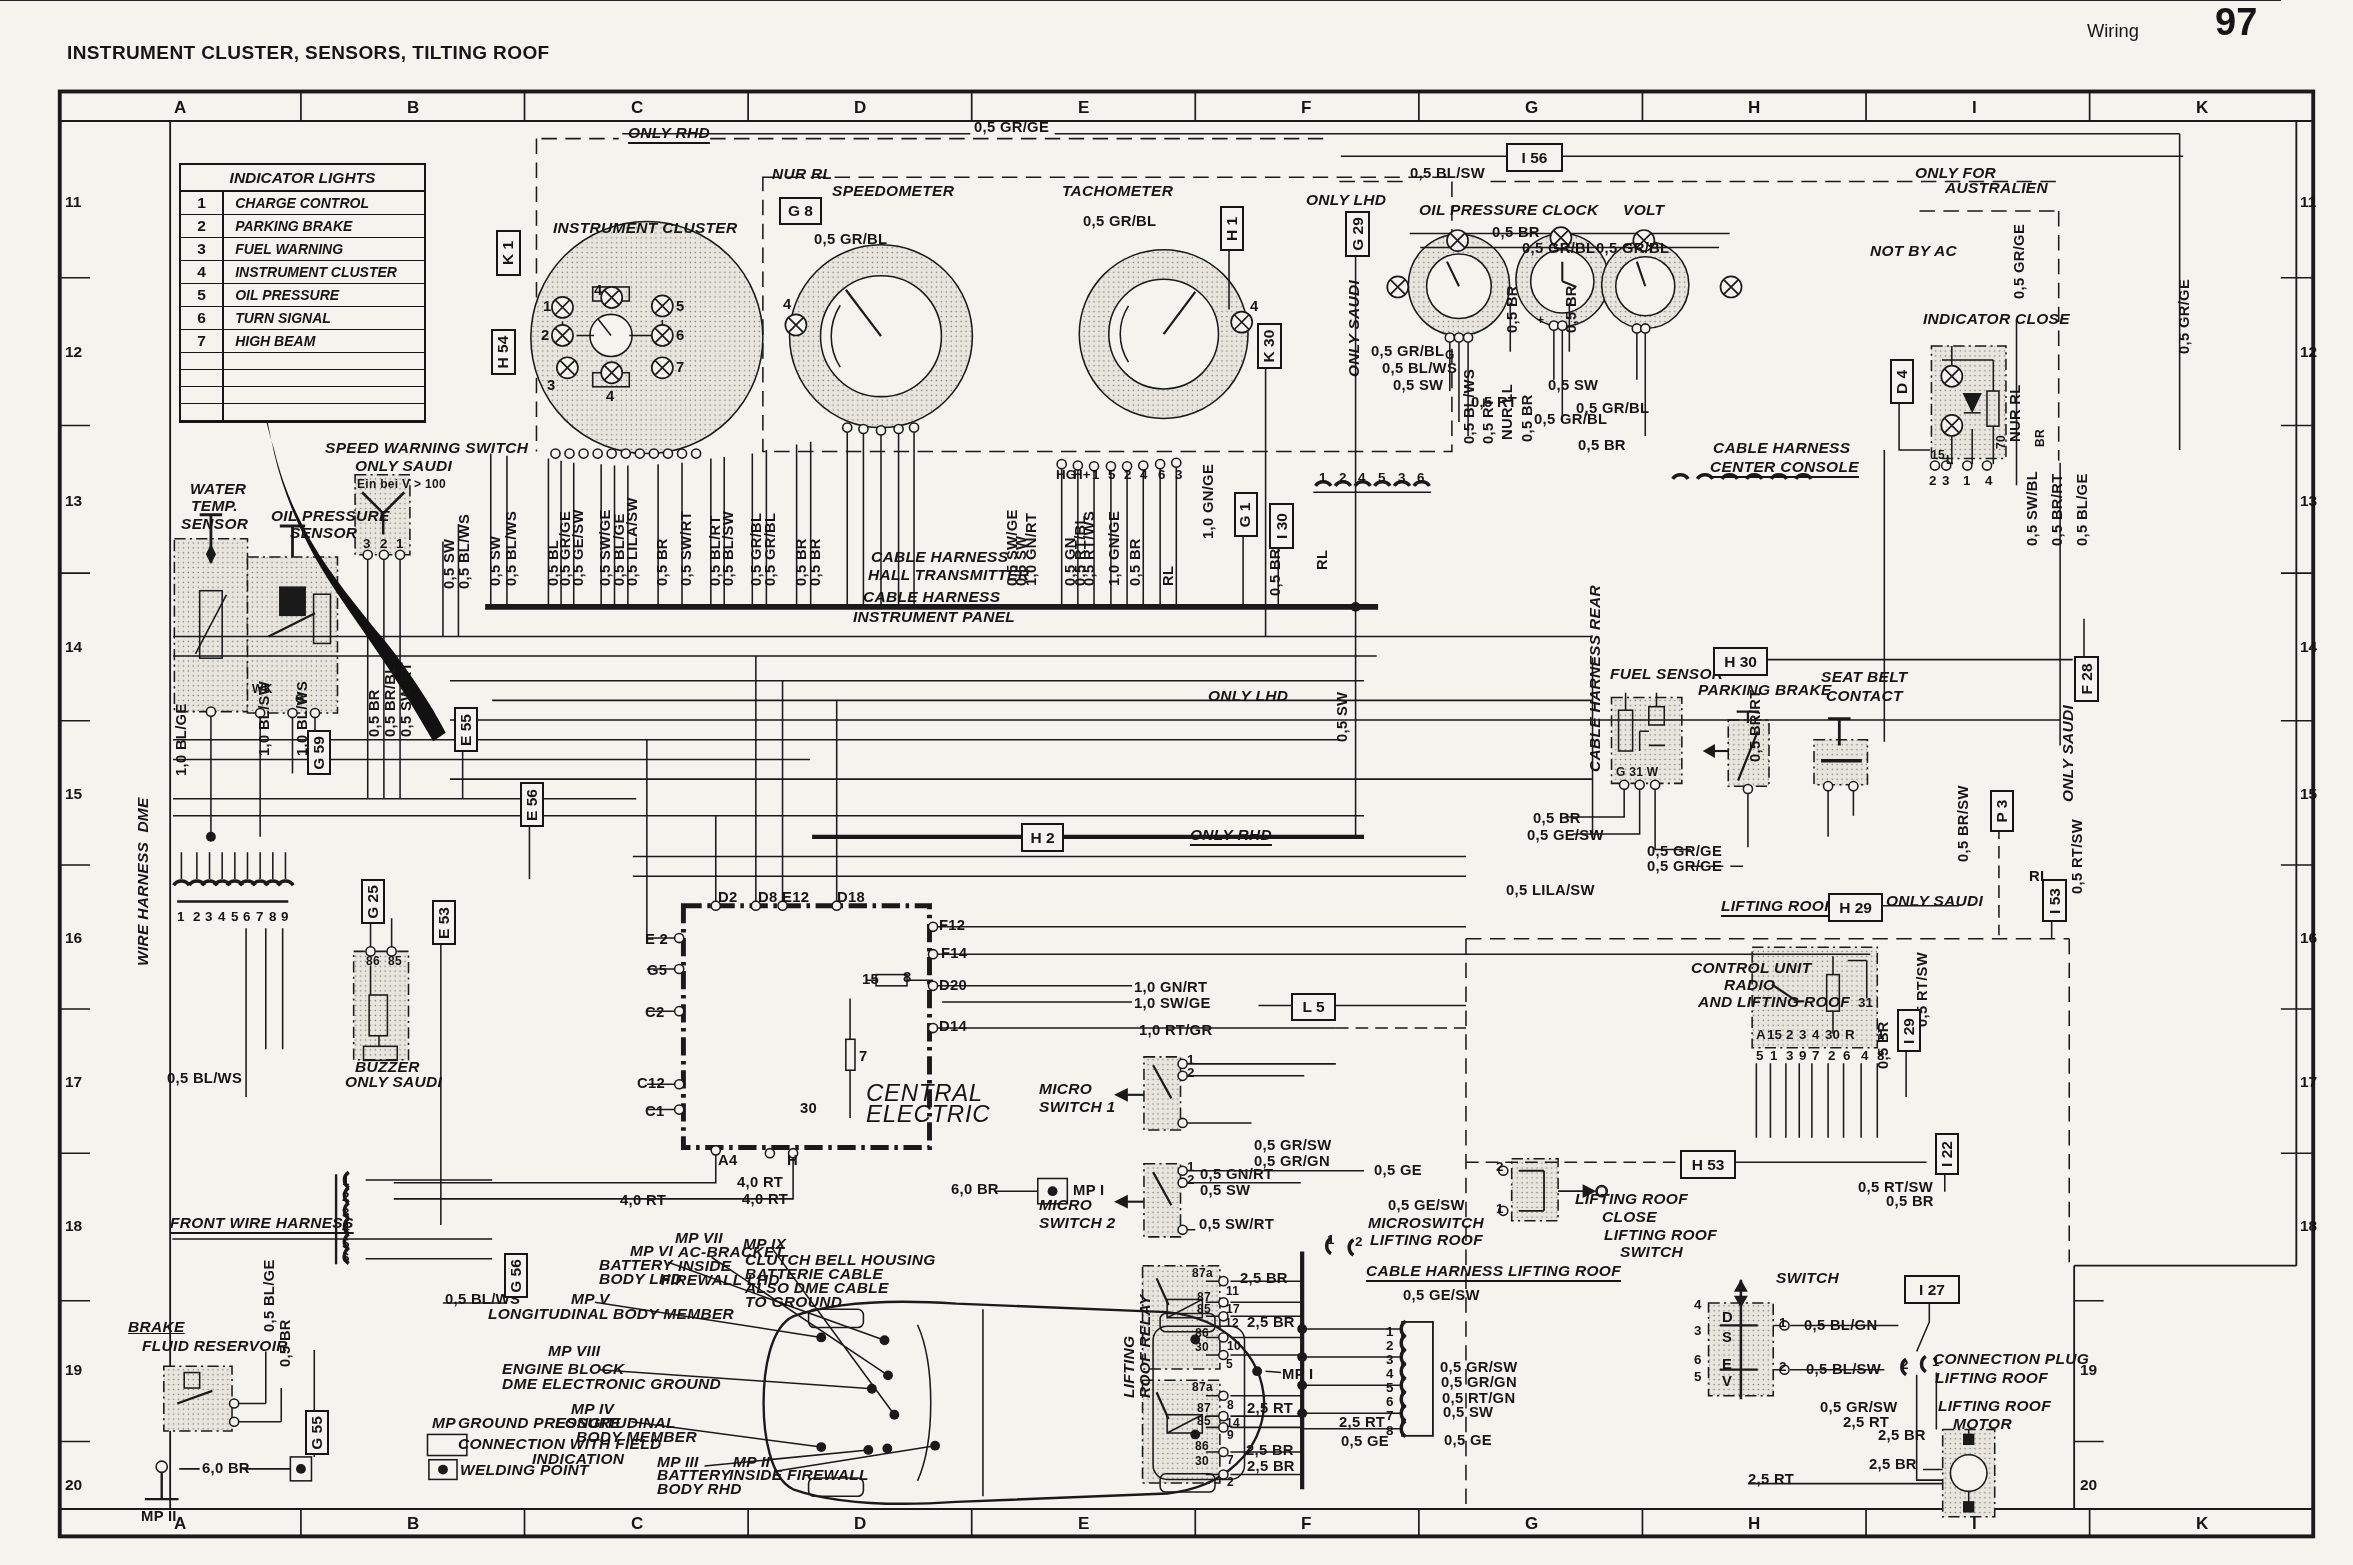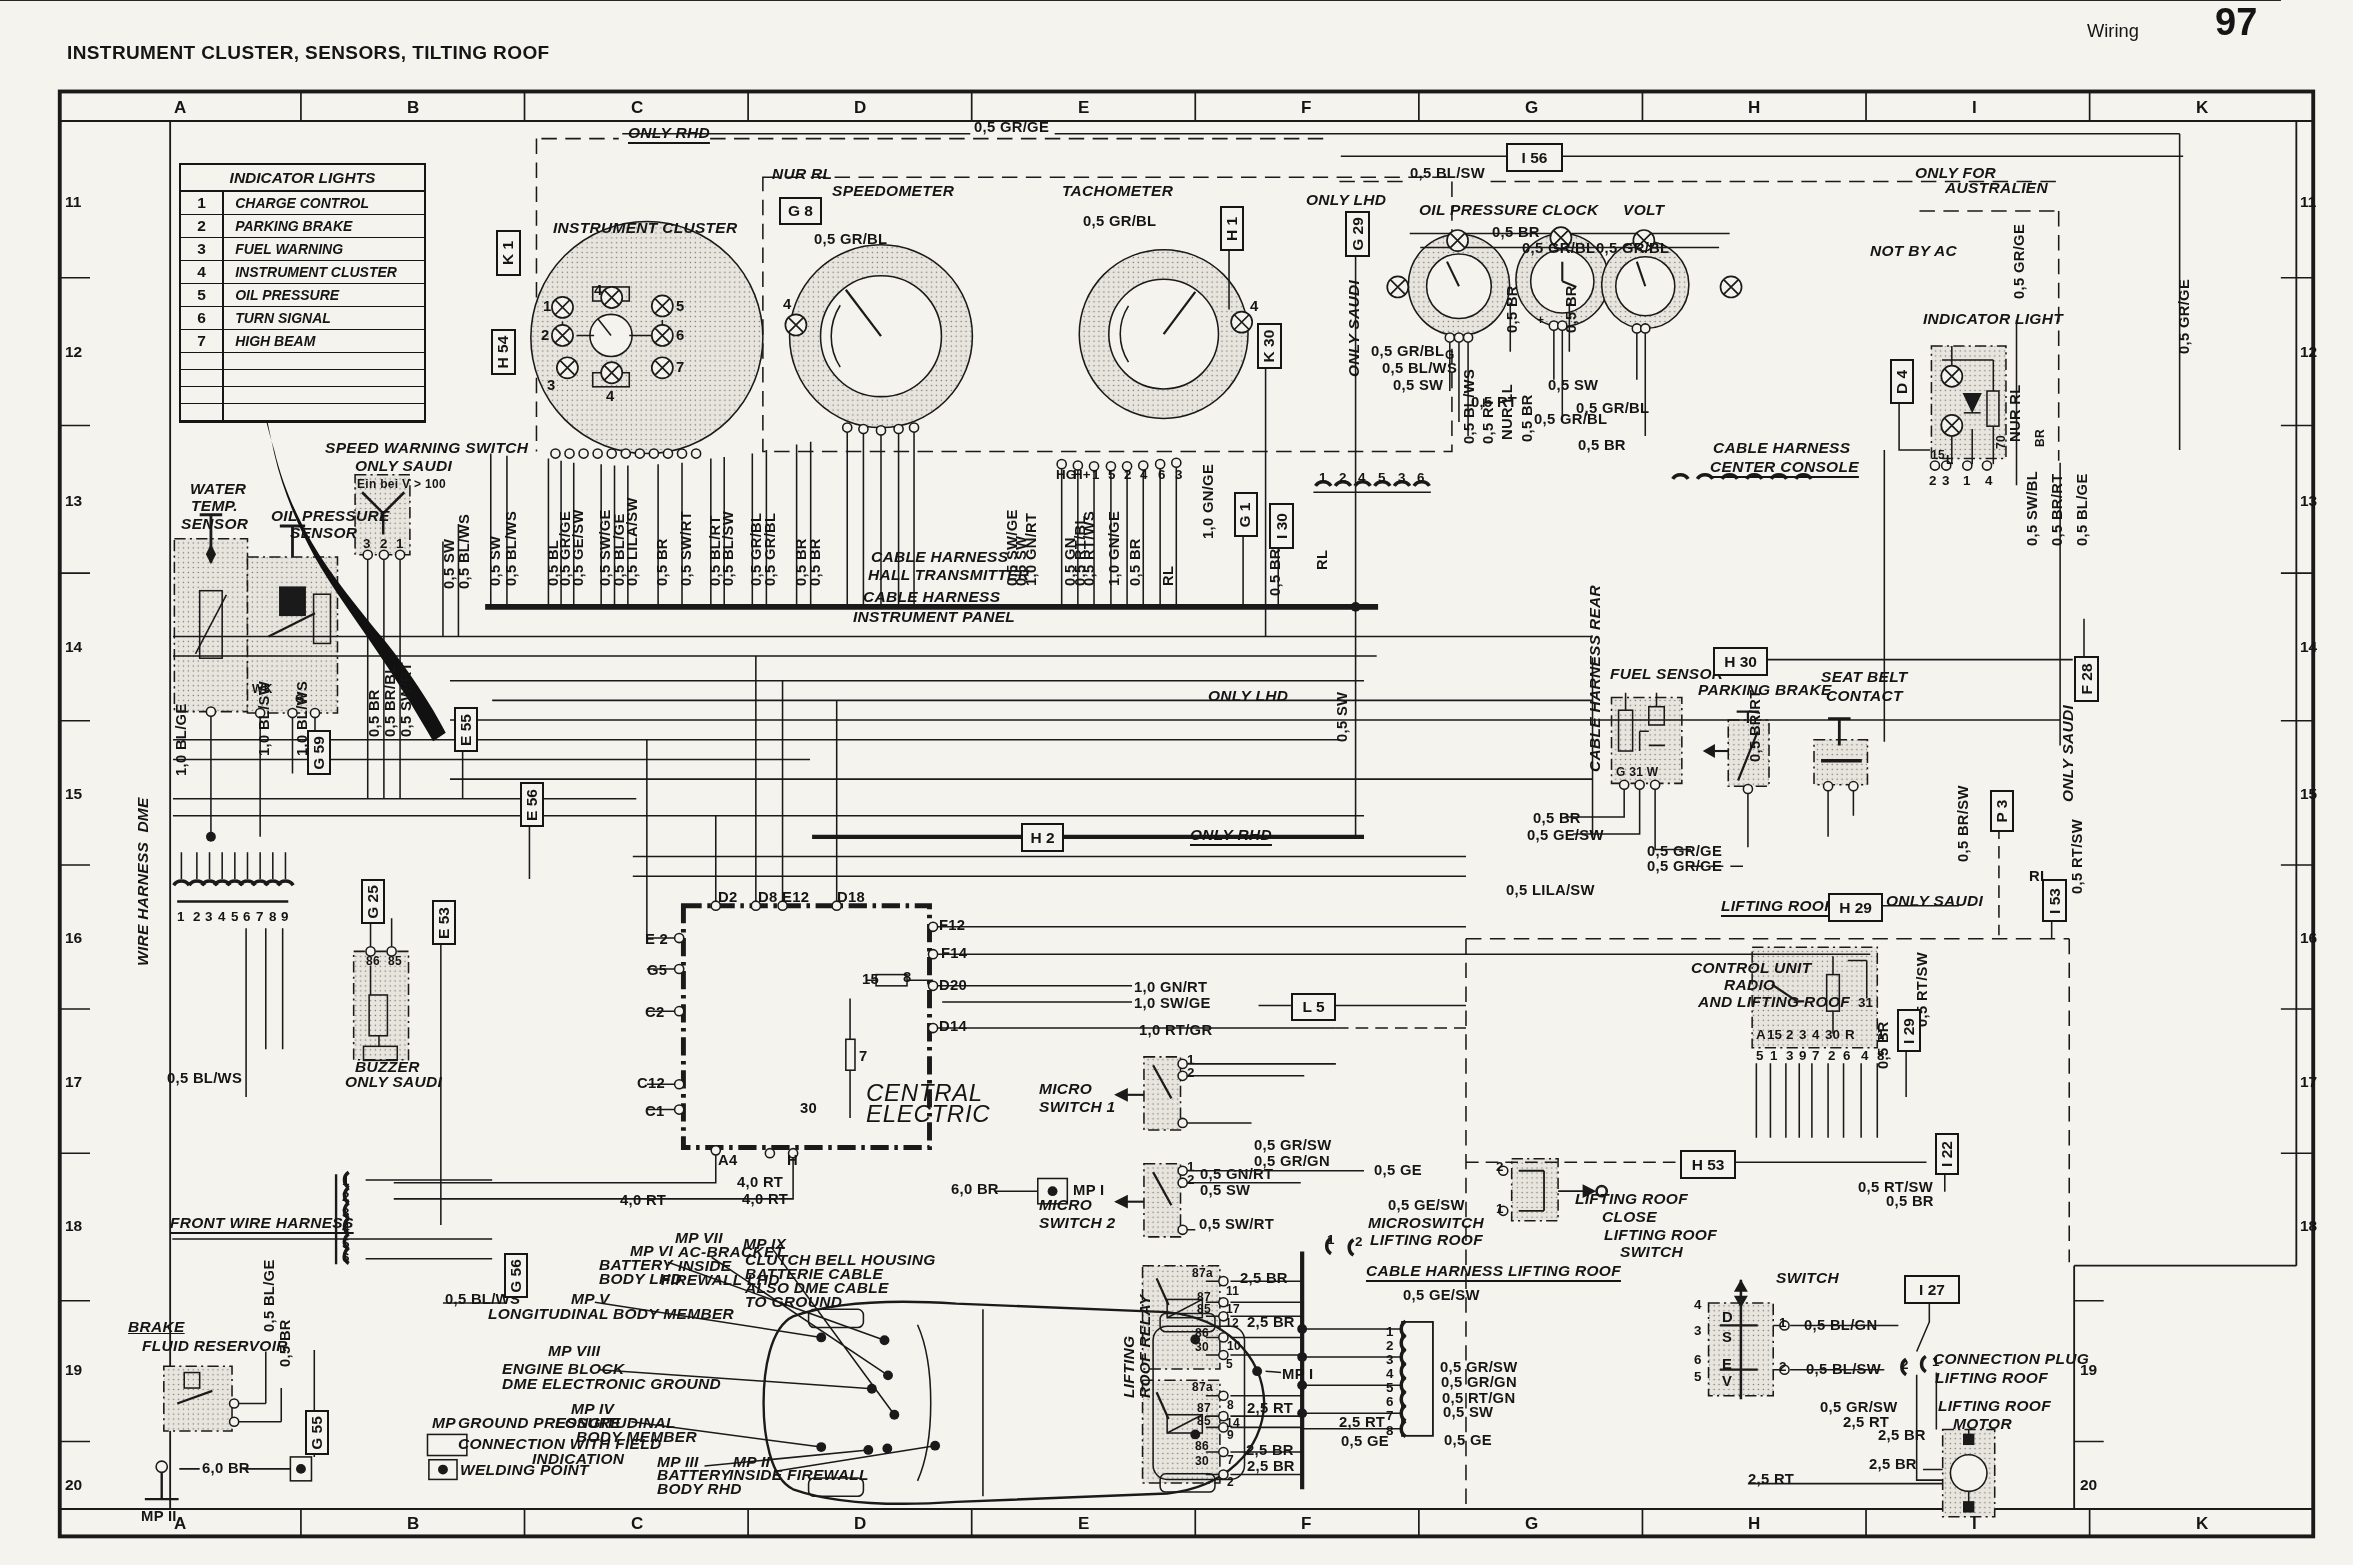--- a/index.html
+++ b/index.html
@@ -521,21 +521,21 @@
       <div class="lbl ti" style="left: 1306px; top: 192px;">ONLY LHD</div>
       <div class="lbl ti" style="left: 832px; top: 183px;">SPEEDOMETER</div>
       <div class="lbl ti" style="left: 1062px; top: 183px;">TACHOMETER</div>
       <div class="lbl ti" style="left: 553px; top: 220px;">INSTRUMENT CLUSTER</div>
       <div class="lbl ti" style="left: 1419px; top: 202px;">OIL PRESSURE</div>
       <div class="lbl ti" style="left: 1542px; top: 202px;">CLOCK</div>
       <div class="lbl ti" style="left: 1623px; top: 202px;">VOLT</div>
       <div class="lbl ti" style="left: 1870px; top: 243px;">NOT BY AC</div>
       <div class="lbl ti" style="left: 1915px; top: 165px;">ONLY FOR</div>
       <div class="lbl ti" style="left: 1945px; top: 180px;">AUSTRALIEN</div>
-      <div class="lbl ti" style="left: 1923px; top: 311px;">INDICATOR LIGHT</div>
+      <div class="lbl ti" style="left: 1923px; top: 311px;">INDICATOR CLOSE</div>
       <div class="lbl" style="left: 814px; top: 232px;">0,5 GR/BL</div>
       <div class="lbl" style="left: 1083px; top: 214px;">0,5 GR/BL</div>
       <div class="lbl" style="left: 1492px; top: 225px;">0,5 BR</div>
       <div class="lbl" style="left: 1522px; top: 241px;">0,5 GR/BL</div>
       <div class="lbl" style="left: 1596px; top: 241px;">0,5 GR/BL</div>
       <div class="lbl v" style="left: 1505px; top: 333px;">0,5 BR</div>
       <div class="lbl v" style="left: 1564px; top: 333px;">0,5 BR</div>
       <div class="lbl s" style="left: 1445px; top: 349px;">G</div>
       <div class="lbl s" style="left: 1537px; top: 314px;">+</div>
       <div class="lbl ti" style="left: 190px; top: 481px;">WATER</div>

